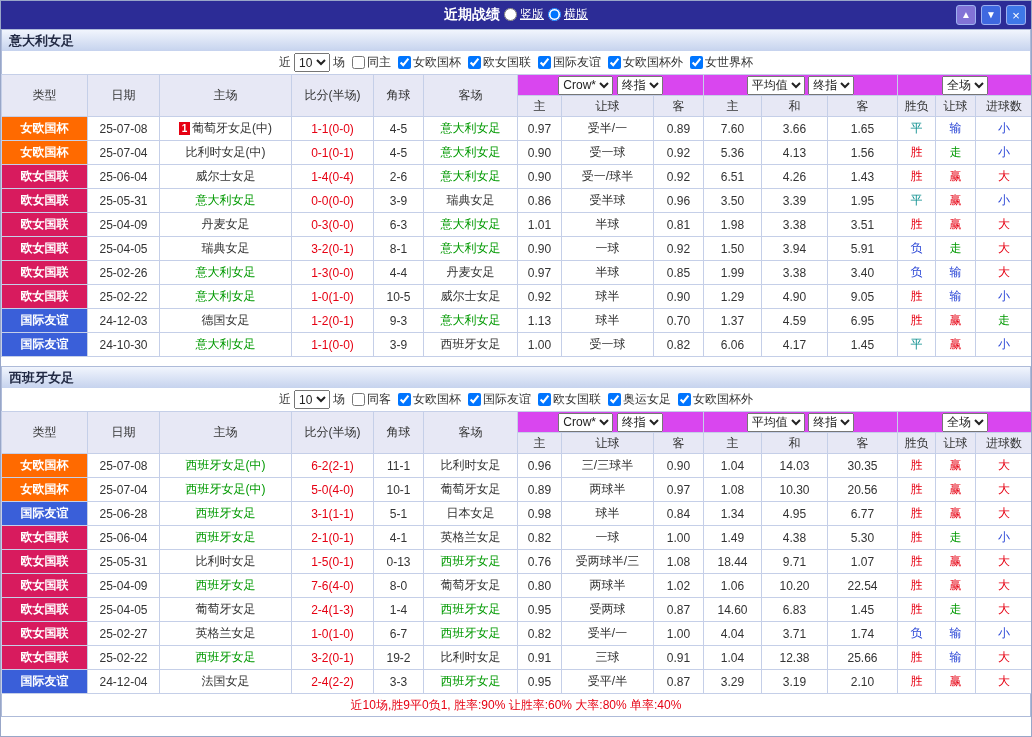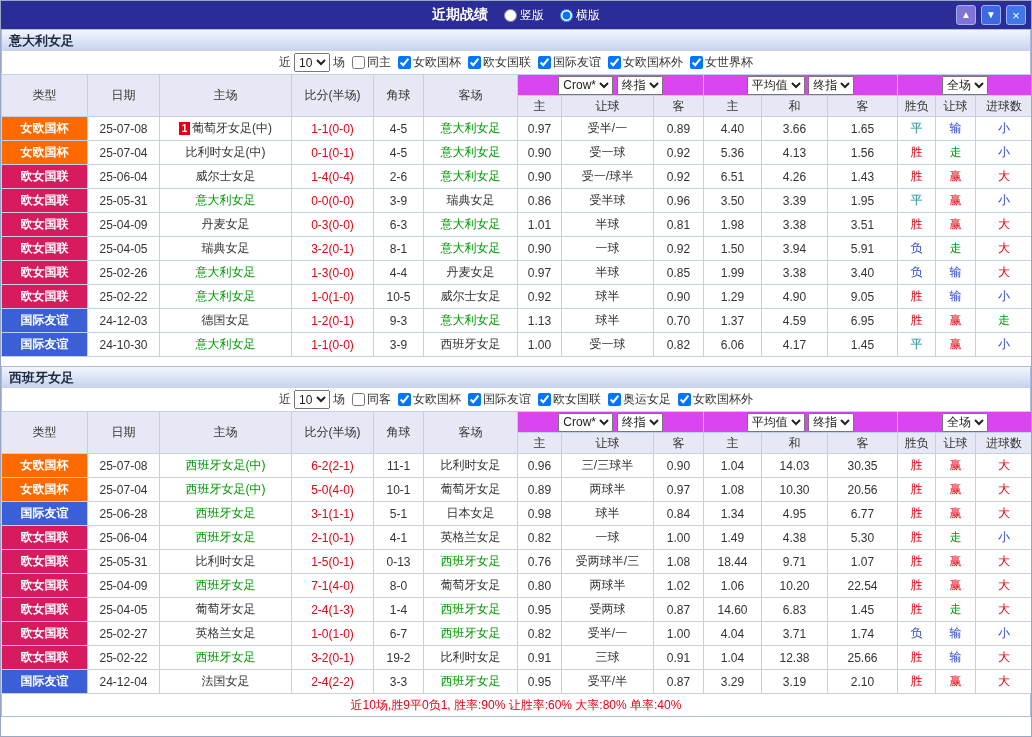--- a/index.html
+++ b/index.html
@@ -1,22 +1,22 @@
 <!DOCTYPE html>
 <html><head>
 <meta charset="utf-8">
 <style>
   *{margin:0;padding:0;box-sizing:border-box;}
   html,body{background:#fff;}
   body{font-family:"Liberation Sans","DejaVu Sans",sans-serif;}
   .window{width:1032px;height:737px;border:1px solid #98a6c8;overflow:hidden;background:#fff;}
   .titlebar{height:28px;background:#2c2c96;display:flex;align-items:center;position:relative;color:#fff;}
-  .tb-center{position:absolute;left:0;right:0;display:flex;justify-content:center;align-items:center;gap:16px;}
+  .tb-center{position:absolute;left:0;right:0;display:flex;justify-content:center;align-items:flex-start;gap:4px;}
   .tb-title{font-weight:bold;font-size:14px;}
-  .tb-radio{display:inline-flex;align-items:center;gap:3px;cursor:pointer;font-size:12px;color:#fff;}
+  .tb-radio{display:inline-flex;align-items:center;gap:3px;cursor:pointer;font-size:12px;color:#fff;text-decoration:underline;}
   .tb-radio input{margin:0;}
   .tb-buttons{position:absolute;right:5px;display:flex;gap:5px;}
   .tb-btn{width:20px;height:20px;border:1px solid #9db0f0;border-radius:3px;color:#fff;font-size:10px;line-height:18px;text-align:center;cursor:pointer;padding:0;}
   .tb-btn.up{background:#8273d6;}
   .tb-btn.down{background:#3e68e0;}
   .tb-btn.close{background:#3e78e8;font-size:13px;line-height:17px;}
   .section-header{height:22px;background:linear-gradient(#f1f5fd,#c6d3ee);border:1px solid #aebbd9;border-bottom:none;display:flex;align-items:center;padding-left:7px;font-size:13px;font-weight:bold;color:#222a44;}
   .filter-bar{height:23px;display:flex;align-items:center;justify-content:center;font-size:12px;color:#333;border-left:1px solid #aebbd9;border-right:1px solid #aebbd9;background:#fff;}
   .filter-bar select{margin:0 3px;}
   .cb{display:inline-flex;align-items:center;margin-left:7px;cursor:pointer;}
@@ -149,21 +149,21 @@
           <tr>
             <td class="type" style="background: rgb(255, 106, 0);">女欧国杯</td>
             <td>25-07-08</td>
             <td class="team"><span class="marker">1</span>葡萄牙女足(中)</td>
             <td class="score">1-1(0-0)</td>
             <td>4-5</td>
             <td class="team green">意大利女足</td>
             <td>0.97</td>
             <td>受半/一</td>
             <td>0.89</td>
-            <td>4.40</td>
+            <td>7.60</td>
             <td>3.66</td>
             <td>1.65</td>
             <td class="res c-teal">平</td>
             <td class="res c-blue">输</td>
             <td class="res c-blue">小</td>
           </tr>
           <tr>
             <td class="type" style="background: rgb(255, 106, 0);">女欧国杯</td>
             <td>25-07-04</td>
             <td class="team">比利时女足(中)</td>
@@ -488,21 +488,21 @@
             <td>9.71</td>
             <td>1.07</td>
             <td class="res c-red">胜</td>
             <td class="res c-red">赢</td>
             <td class="res c-red">大</td>
           </tr>
           <tr>
             <td class="type" style="background: rgb(216, 27, 94);">欧女国联</td>
             <td>25-04-09</td>
             <td class="team green">西班牙女足</td>
-            <td class="score">7-1(4-0)</td>
+            <td class="score">7-6(4-0)</td>
             <td>8-0</td>
             <td class="team">葡萄牙女足</td>
             <td>0.80</td>
             <td>两球半</td>
             <td>1.02</td>
             <td>1.06</td>
             <td>10.20</td>
             <td>22.54</td>
             <td class="res c-red">胜</td>
             <td class="res c-red">赢</td>

